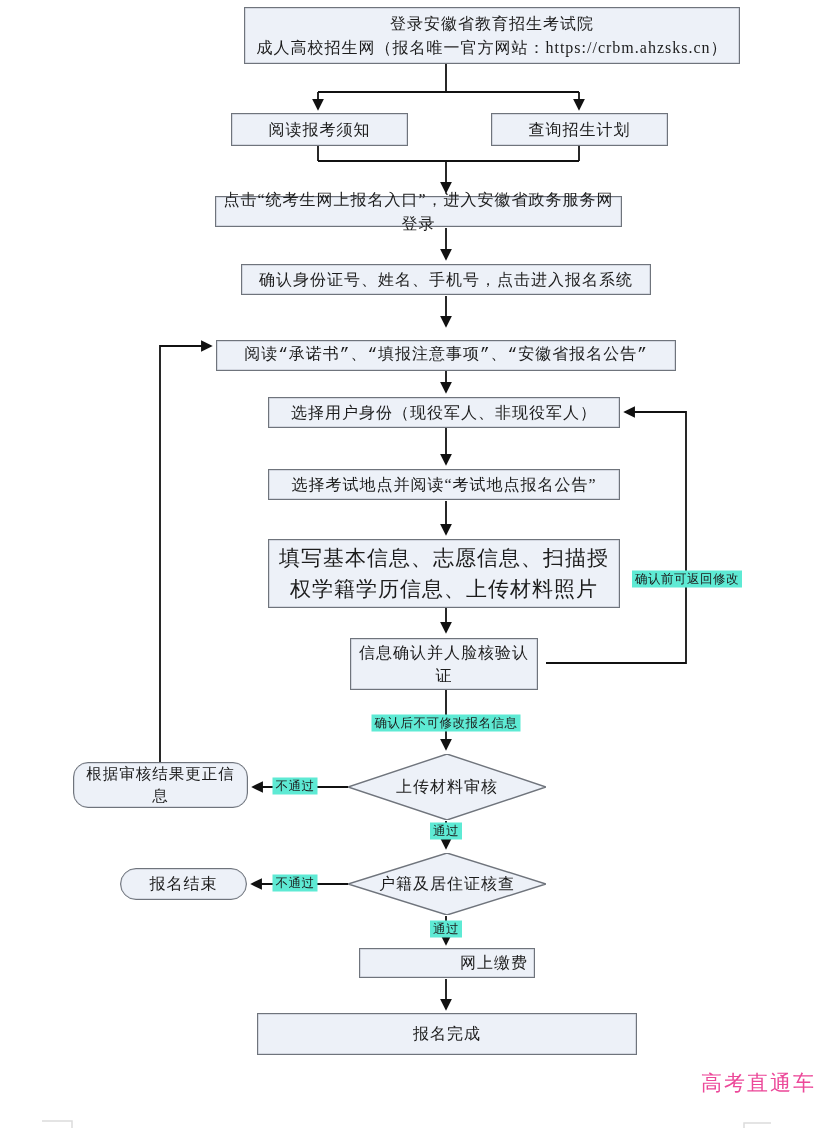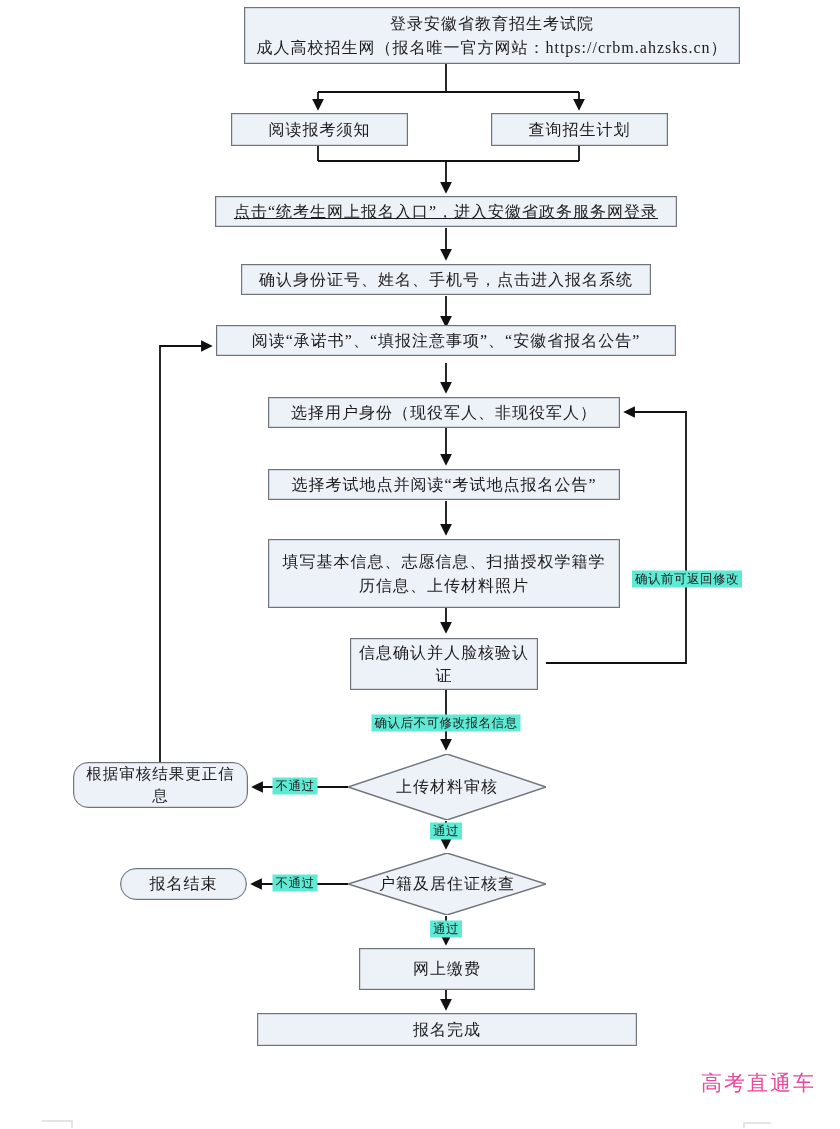--- a/index.html
+++ b/index.html
@@ -105,41 +105,41 @@
   </div>
 
   <div class="node" style="left:231px;top:113px;width:177px;height:33px;">
     <span>阅读报考须知</span>
   </div>
 
   <div class="node" style="left:491px;top:113px;width:177px;height:33px;">
     <span>查询招生计划</span>
   </div>
 
-  <div class="node" style="left:215px;top:196px;width:462px;height:31px;text-decoration:underline;">
+  <div class="node" style="left:215px;top:196px;width:407px;height:31px;">
     <span>点击“统考生网上报名入口”，进入安徽省政务服务网登录</span>
   </div>
 
   <div class="node" style="left:241px;top:264px;width:410px;height:31px;">
     <span>确认身份证号、姓名、手机号，点击进入报名系统</span>
   </div>
 
-  <div class="node" style="left:216px;top:325px;width:460px;height:31px;">
+  <div class="node" style="left:216px;top:340px;width:460px;height:31px;font-family:Liberation Mono, monospace;">
     <span>阅读“承诺书”、“填报注意事项”、“安徽省报名公告”</span>
   </div>
 
   <div class="node" style="left:268px;top:397px;width:352px;height:31px;">
     <span>选择用户身份（现役军人、非现役军人）</span>
   </div>
 
   <div class="node" style="left:268px;top:469px;width:352px;height:31px;">
     <span>选择考试地点并阅读“考试地点报名公告”</span>
   </div>
 
-  <div class="node" style="left:268px;top:539px;width:352px;height:69px;font-size:16px;">
+  <div class="node" style="left:268px;top:539px;width:352px;height:69px;font-size:21px;">
     <span>填写基本信息、志愿信息、扫描授权学籍学历信息、上传材料照片</span>
   </div>
 
   <div class="node" style="left:350px;top:638px;width:188px;height:52px;">
     <span>信息确认并人脸核验认证</span>
   </div>
 
   <div class="diamond" style="left:348px;top:754px;width:198px;height:66px;">
     <svg width="198" height="66" viewBox="0 0 198 66">
       <polygon points="0,33 99,0 198,33 99,66" fill="#edf1f8" stroke="#6f747c" stroke-width="1.4"></polygon>
@@ -155,25 +155,25 @@
   </div>
 
   <div class="node" style="left:73px;top:762px;width:175px;height:46px;font-size:15.5px;border-radius:15px;">
     <span>根据审核结果更正信息</span>
   </div>
 
   <div class="node" style="left:120px;top:868px;width:127px;height:32px;border-radius:16px;">
     <span>报名结束</span>
   </div>
 
-  <div class="node" style="left:359px;top:948px;width:176px;height:42px;">
+  <div class="node" style="left:359px;top:948px;width:176px;height:30px;justify-content:flex-end;">
     <span>网上缴费</span>
   </div>
 
-  <div class="node" style="left:257px;top:1013px;width:380px;height:33px;">
+  <div class="node" style="left:257px;top:1013px;width:380px;height:42px;">
     <span>报名完成</span>
   </div>
 
   <span class="edge-label" style="left:446px;top:723px;">确认后不可修改报名信息</span>
 
   <span class="edge-label" style="left:687px;top:579px;">确认前可返回修改</span>
 
   <span class="edge-label" style="left:295px;top:786px;">不通过</span>
 
   <span class="edge-label" style="left:446px;top:831px;">通过</span>

